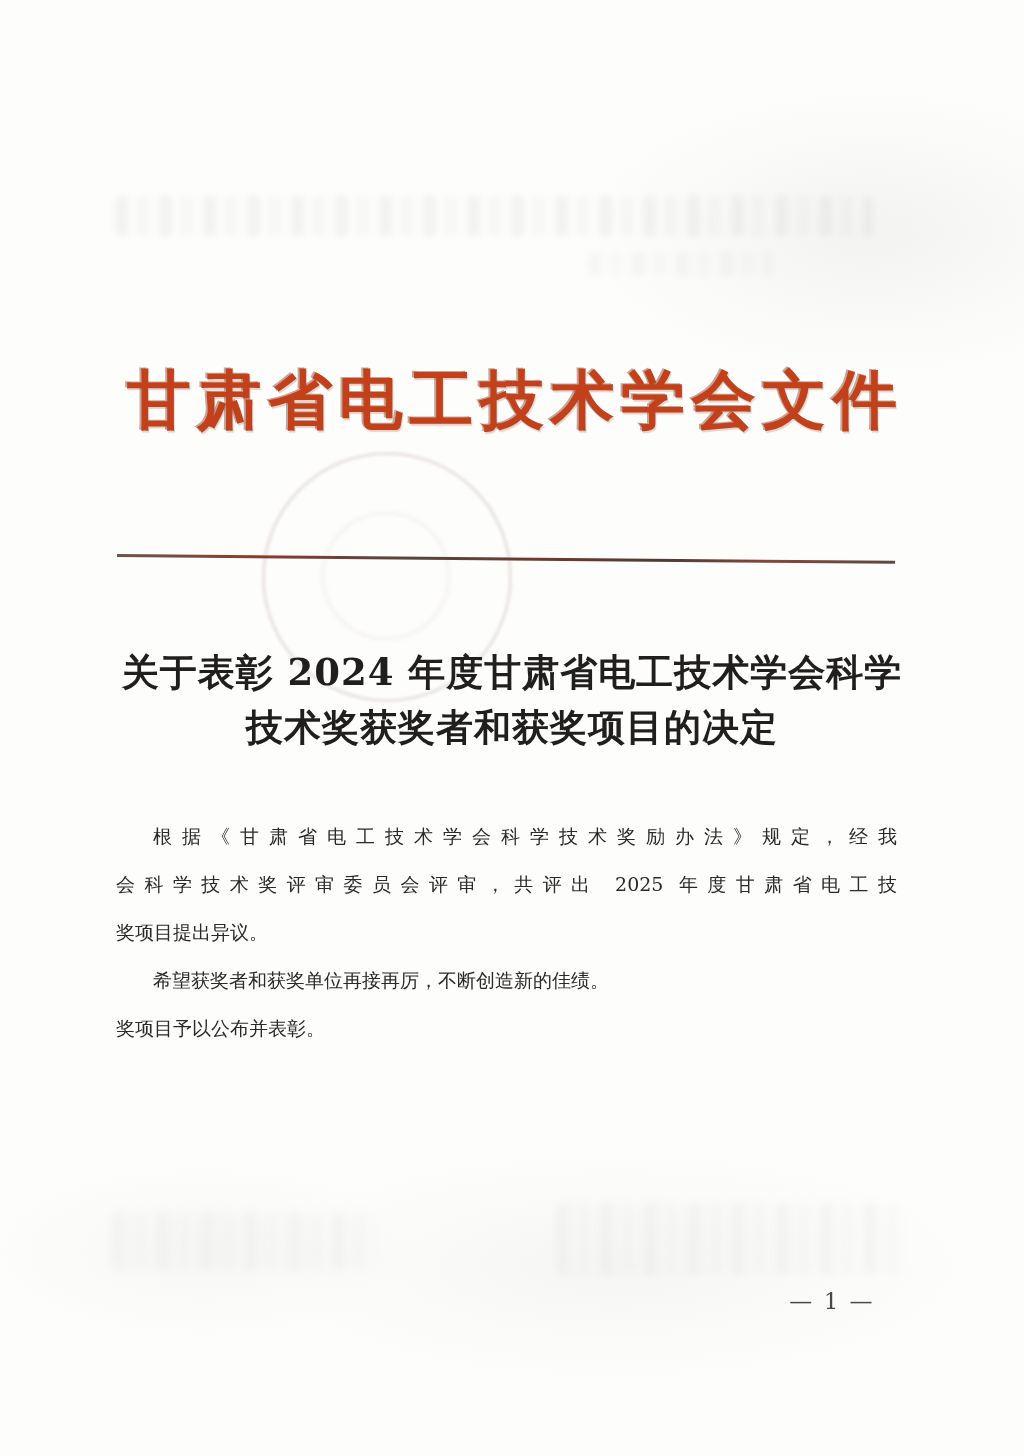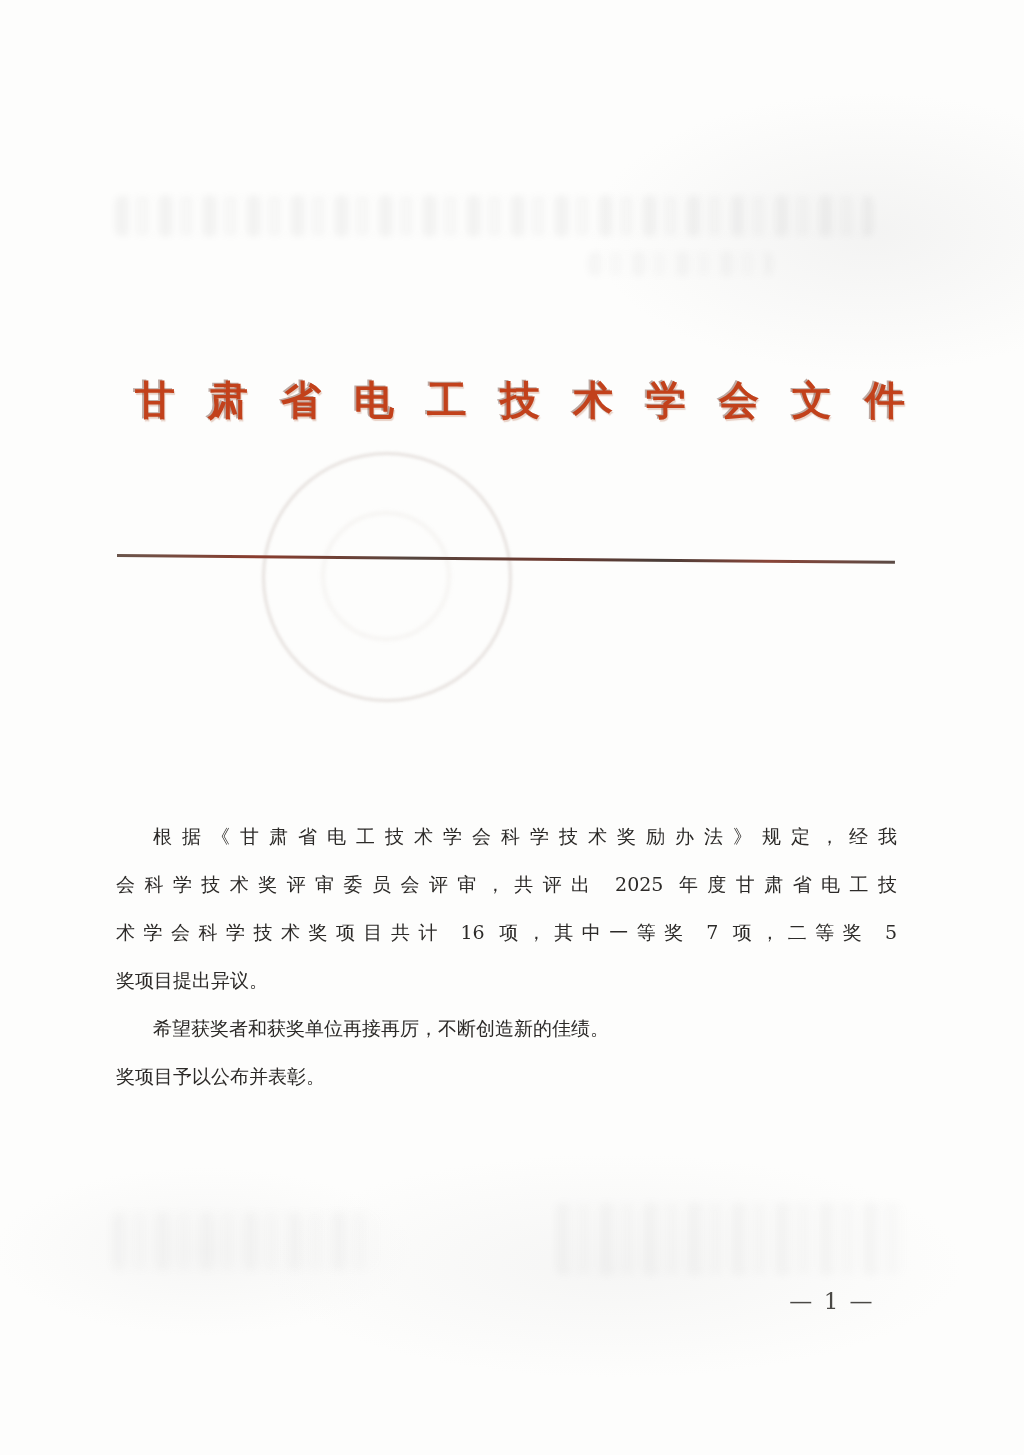--- a/index.html
+++ b/index.html
@@ -43,22 +43,22 @@
   }
   .seal-ghost-inner{
     position:absolute;left:322px;top:512px;width:124px;height:124px;
     border:2px solid rgba(190,178,170,.22);
     border-radius:50%;
     filter:blur(2px);
   }
 
   
   .org-title{
-    position:absolute;left:135px;top:363px;width:770px;
-    font-size:40px;line-height:74px;font-weight:900;
+    position:absolute;left:127px;top:363px;width:770px;
+    font-size:64px;line-height:74px;font-weight:900;
     color:#c2411b;
     text-align:justify;text-align-last:justify;
     text-shadow:-2px -1px 0 rgba(84,32,16,.38), 1px 2px 1px rgba(170,80,40,.25);
     font-family:"DejaVu Serif","Liberation Serif",serif;
   }
 
   .doc-number{
     position:absolute;left:0;top:519px;width:1024px;
     text-align:center;
     font-size:28px;color:#3a3530;
@@ -114,25 +114,28 @@
   <div class="seal-ghost"></div>
   <div class="seal-ghost-inner"></div>
   <div class="ghost-strip ghost-bl"></div>
   <div class="ghost-strip ghost-br"></div>
 
   <div class="org-title">甘肃省电工技术学会文件</div>
 
 
   <div class="red-rule"></div>
 
+  <div class="doc-title">
+    <div>关于表彰 2024 年度甘肃省电工技术学会科学</div>
+    <div>技术奖获奖者和获奖项目的决定</div>
+  </div>
 
   <div class="body-text">
     <div class="line indent">根据《甘肃省电工技术学会科学技术奖励办法》规定，经我</div>
     <div class="line">会科学技术奖评审委员会评审，共评出 2025 年度甘肃省电工技</div>
-    <div class="line">术学会科学技术奖项目共计 16 项，其中一等奖 7 项，二等奖 5</div>
     <div class="line end">奖项目提出异议。</div>
     <div class="line end indent">希望获奖者和获奖单位再接再厉，不断创造新的佳绩。</div>
     <div class="line end">奖项目予以公布并表彰。</div>
   </div>
 
   <div class="page-number">— 1 —</div>
 
 </div>
 
 </body></html>

